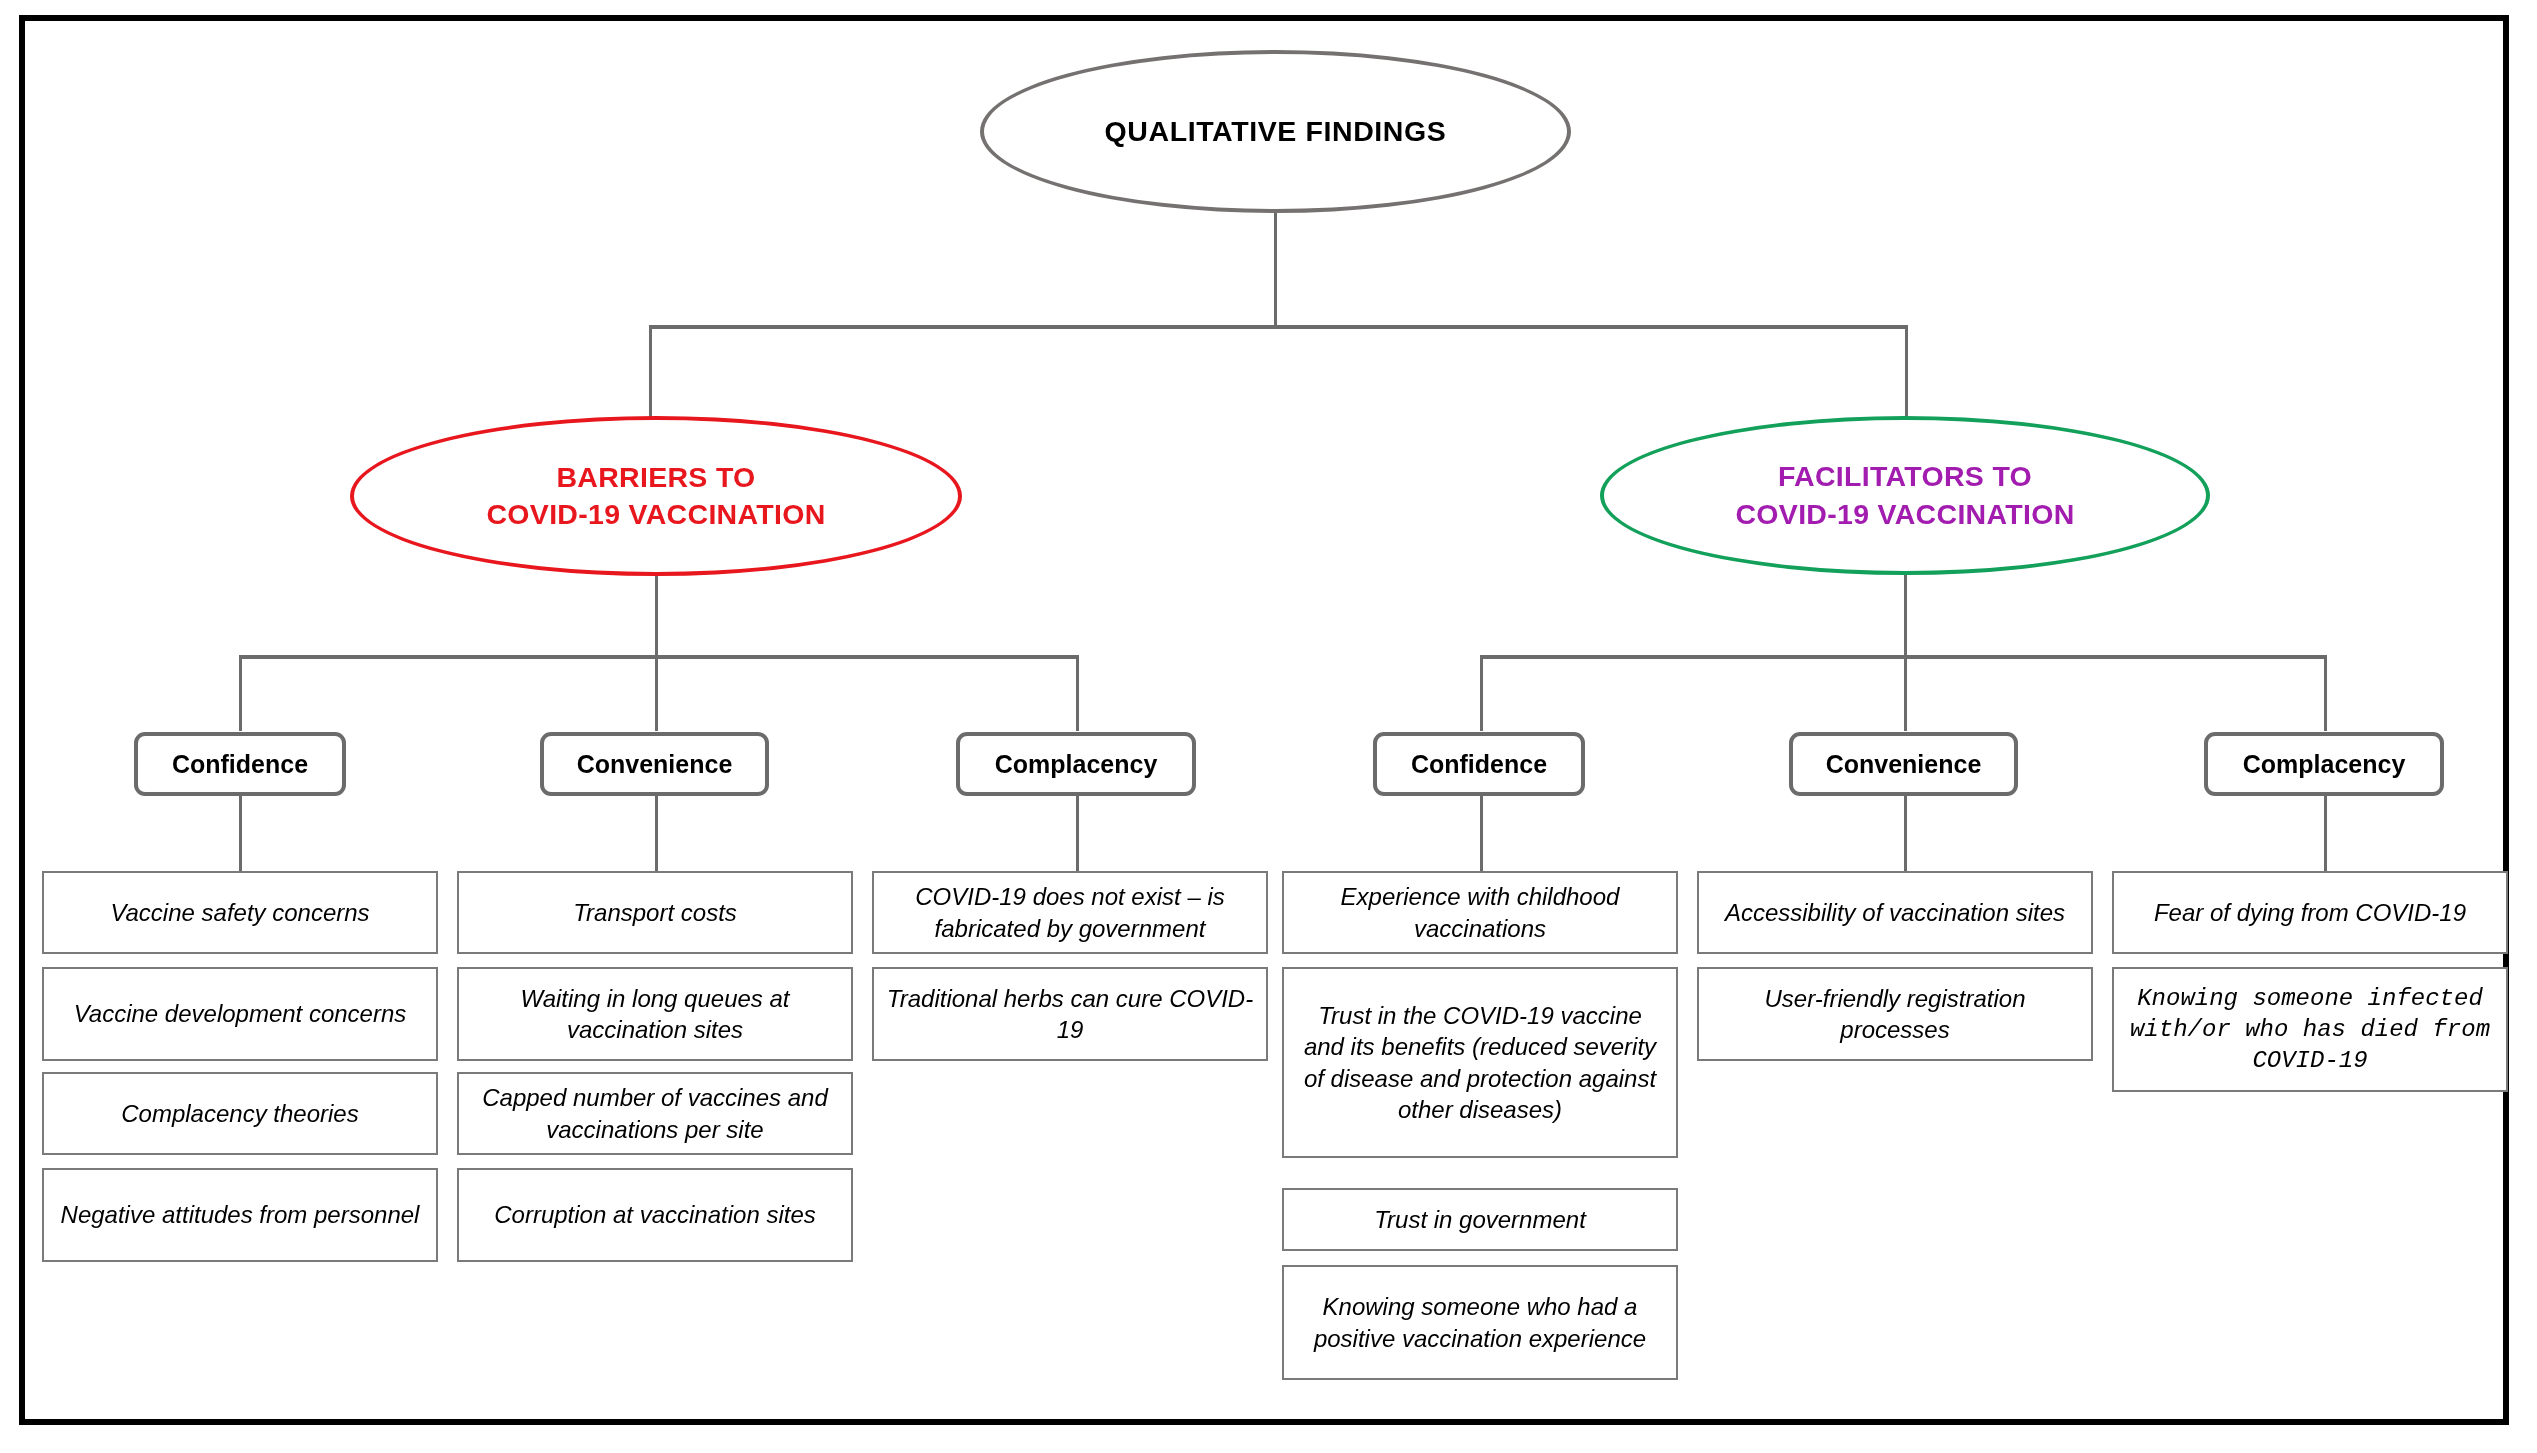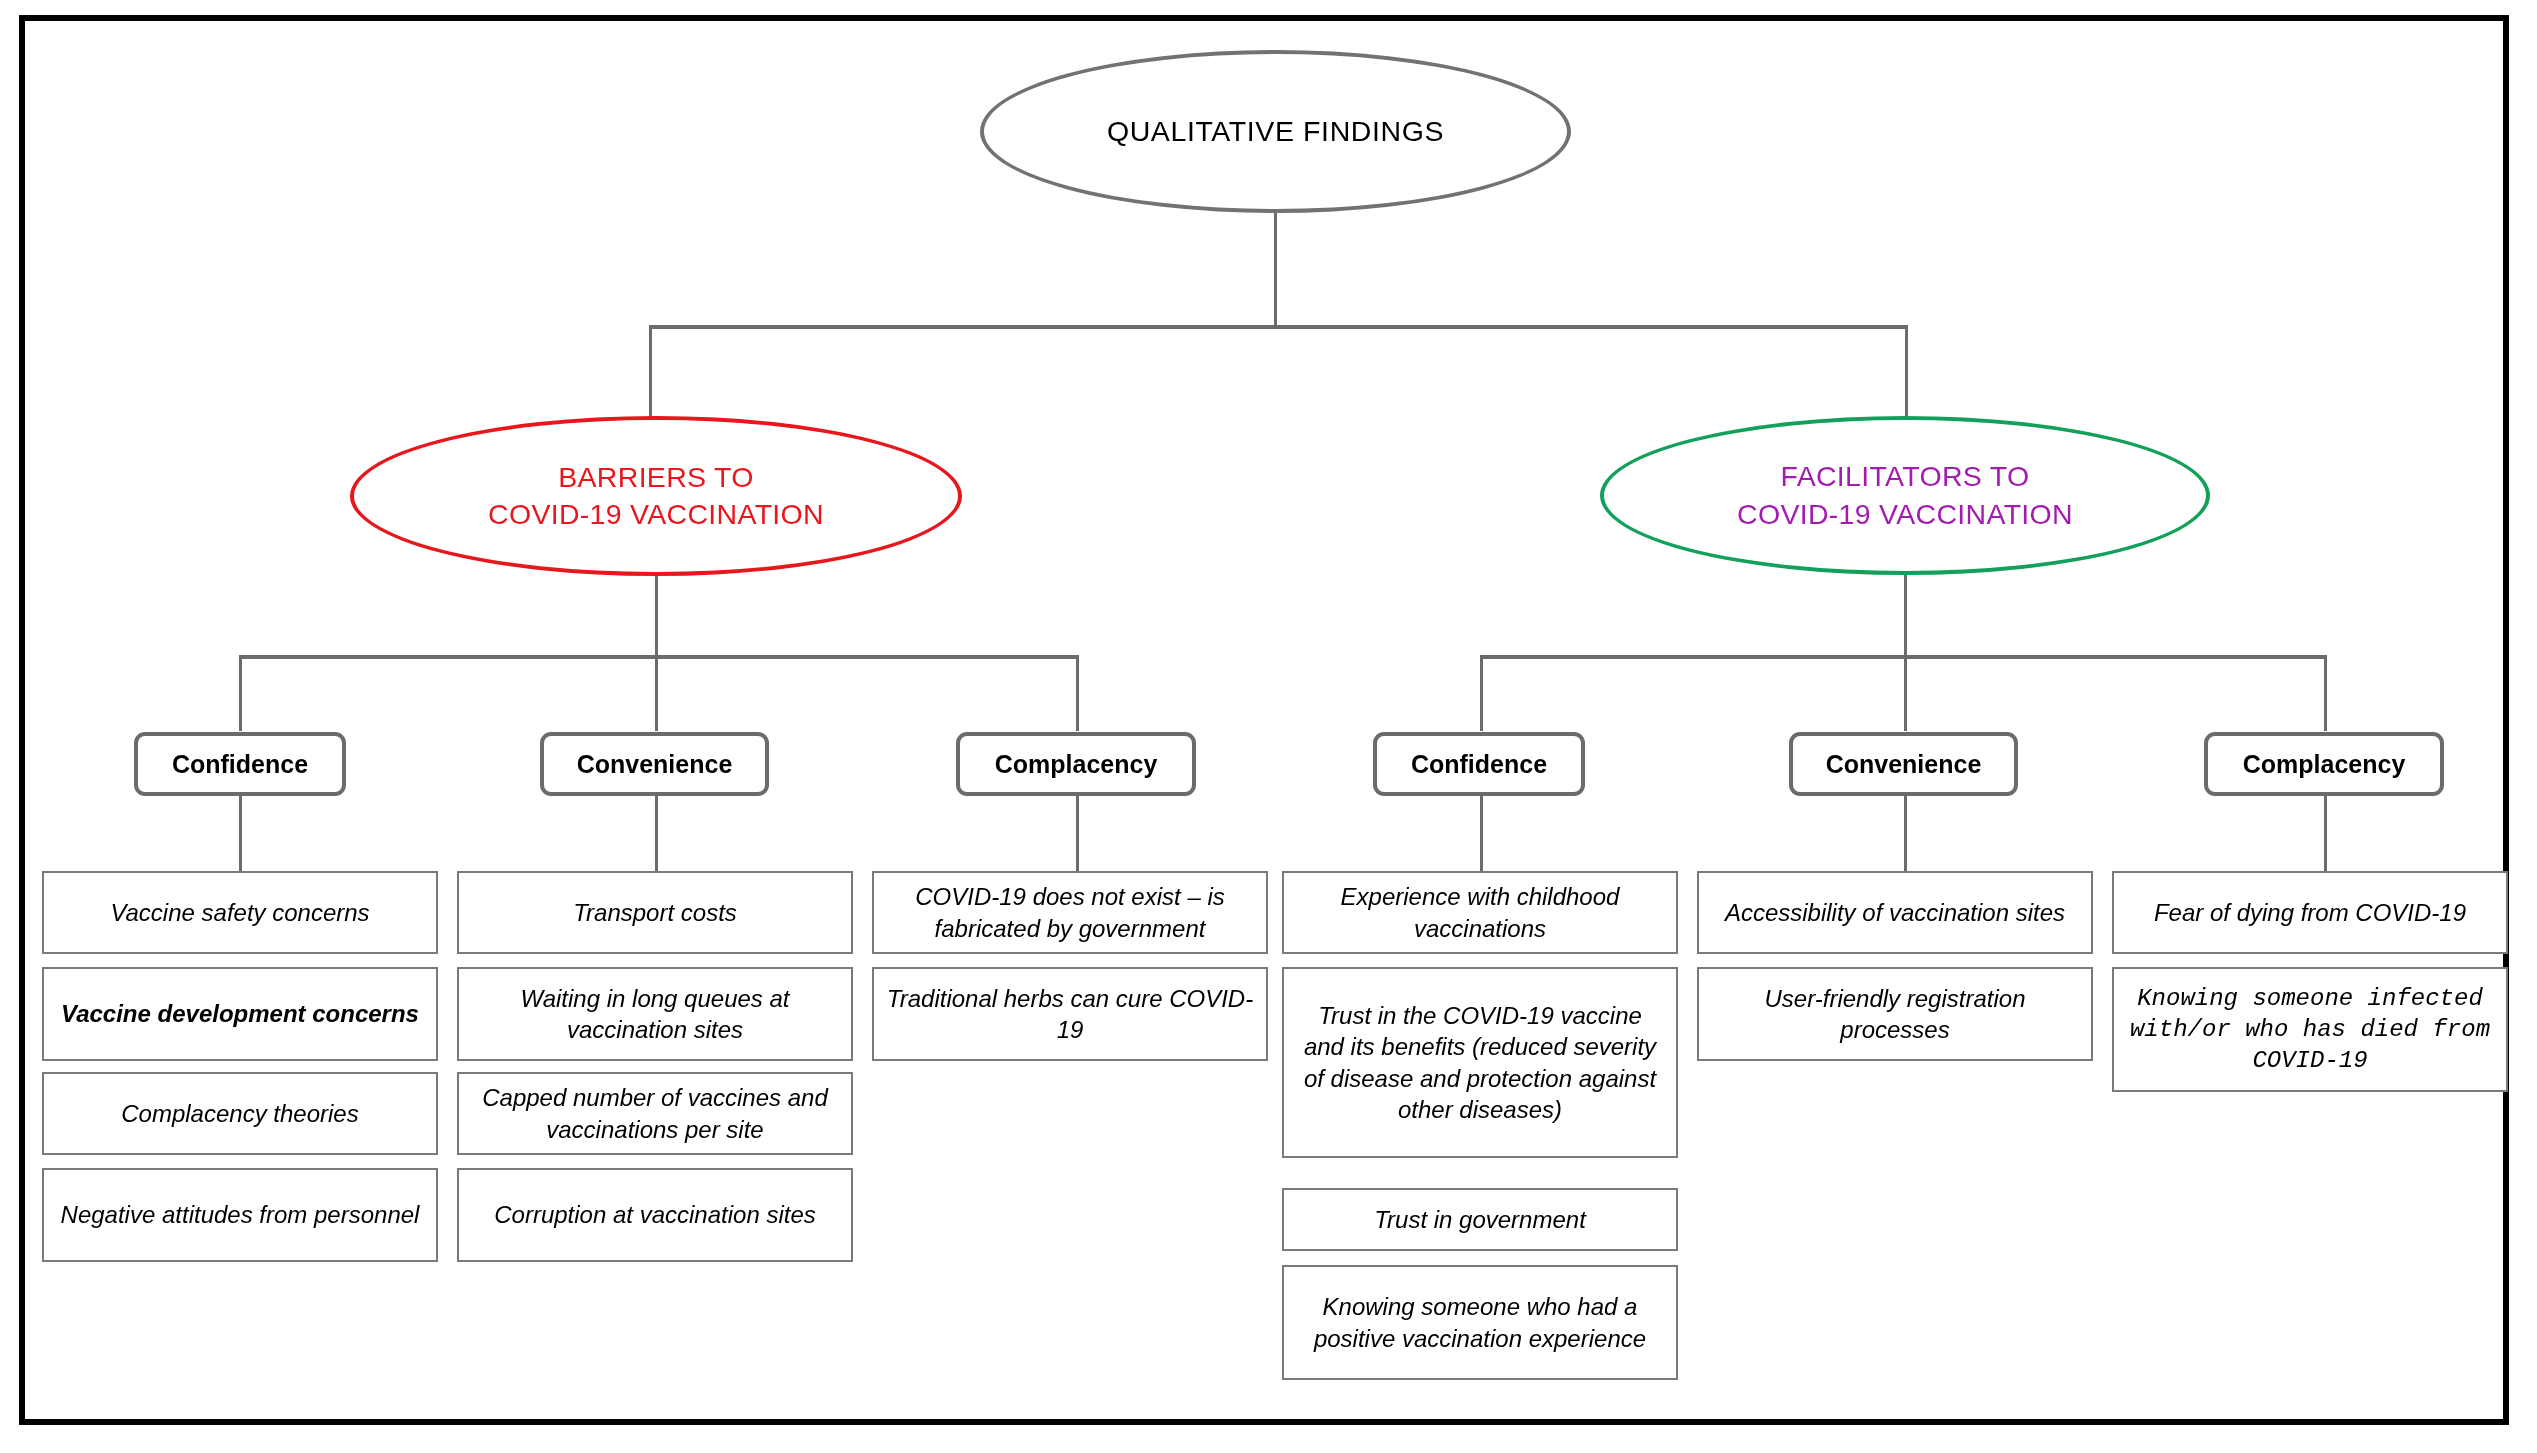--- a/index.html
+++ b/index.html
@@ -35,21 +35,21 @@
     position:absolute;
     border-radius:50%;
     box-sizing:border-box;
     display:flex;
     align-items:center;
     justify-content:center;
     text-align:center;
     background:#ffffff;
   }
   .ellipse .etext{
-    font-weight:normal;
+    font-weight:bold;
     line-height:1.30;
     letter-spacing:0.3px;
     padding:0 21px;
   }
 
   #root-ellipse{
     left:980px;top:50px;
     width:591px;height:163px;
     border:4.2px solid #767171;
   }
@@ -167,21 +167,21 @@
   <div class="cat-box" style="left:1789px;top:732px;width:229px;">
     <span class="ctext">Convenience</span>
   </div>
   <div class="cat-box" style="left:2204px;top:732px;width:240px;">
     <span class="ctext">Complacency</span>
   </div>
 
   <div class="leaf" style="left:42px;top:871px;width:396px;height:83px;">
     <span class="ltext">Vaccine safety concerns</span>
   </div>
-  <div class="leaf" style="left:42px;top:967px;width:396px;height:94px;font-weight:bold;">
+  <div class="leaf" style="left:42px;top:967px;width:396px;height:94px;">
     <span class="ltext">Vaccine development concerns</span>
   </div>
   <div class="leaf" style="left:42px;top:1072px;width:396px;height:83px;">
     <span class="ltext">Complacency theories</span>
   </div>
   <div class="leaf" style="left:42px;top:1168px;width:396px;height:94px;">
     <span class="ltext">Negative attitudes from personnel</span>
   </div>
 
   <div class="leaf" style="left:457px;top:871px;width:396px;height:83px;">

